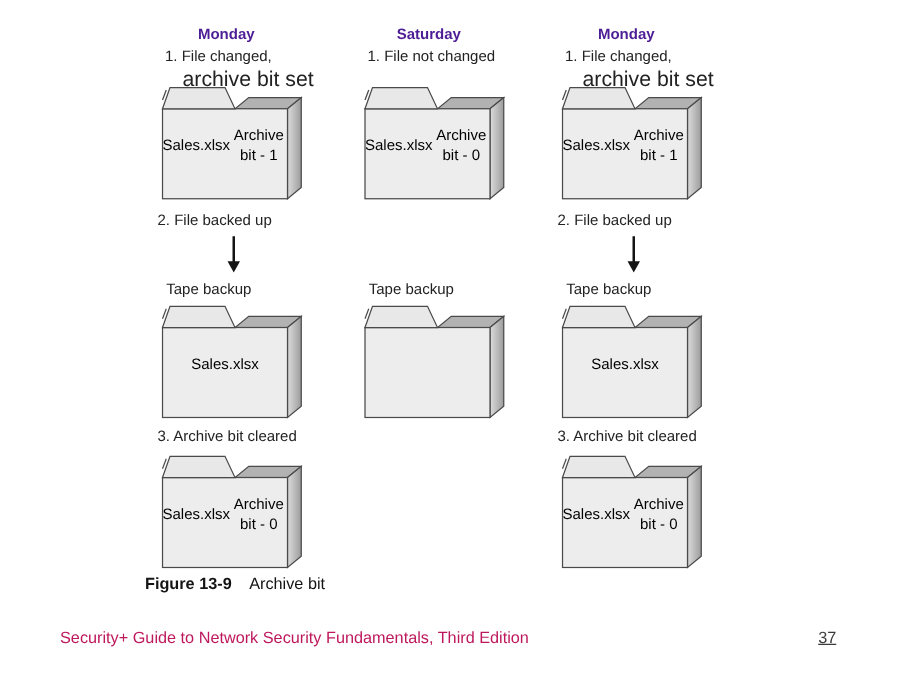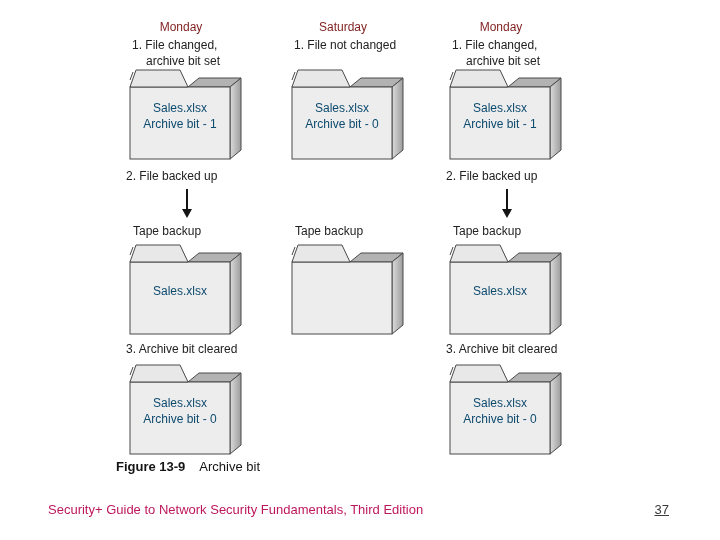--- a/index.html
+++ b/index.html
@@ -2,32 +2,32 @@
 <html><head>
 <meta charset="utf-8">
 <style>
   html,body{margin:0;padding:0;background:#fff;}
   #slide{
     position:relative;width:720px;height:540px;background:#ffffff;
     font-family:"Liberation Sans",sans-serif;color:#222;overflow:hidden;
   }
   .col{position:absolute;top:0;width:132px;height:540px;}
   .day{position:absolute;top:20px;left:6px;width:100px;text-align:center;
-       font-size:12px;font-weight:normal;color:#7f1d1d;}
+       font-size:12px;font-weight:bold;color:#4c1d95;}
   .s1a{position:absolute;top:38px;left:7px;font-size:12px;white-space:nowrap;}
-  .s1b{position:absolute;top:54px;left:21px;font-size:12px;white-space:nowrap;text-align:right;}
+  .s1b{position:absolute;top:54px;left:21px;font-size:17px;white-space:nowrap;text-align:right;}
   .s2 {position:absolute;top:169px;left:1px;font-size:12px;white-space:nowrap;}
   .s3 {position:absolute;top:342px;left:1px;font-size:12px;white-space:nowrap;}
   .tape{position:absolute;top:224px;left:8px;width:100px;
         font-size:12px;white-space:nowrap;}
   .box{position:absolute;left:4px;width:113px;height:91px;}
   .box svg{position:absolute;left:0;top:0;}
   .btxt{position:absolute;left:1px;top:18px;width:100px;height:57px;
-        display:flex;flex-direction:column;align-items:center;justify-content:center;
-        font-size:12px;line-height:16px;color:#0c4a6e;text-align:center;}
+        display:flex;flex-direction:row;align-items:center;justify-content:center;
+        font-size:12px;line-height:16px;color:#000000;text-align:center;}
   .box1{top:69px;} .box2{top:244px;} .box3{top:364px;}
   .arrow{position:absolute;top:189px;left:57px;width:10px;height:29px;}
   .arrow .shaft{position:absolute;left:4px;top:0;width:2px;height:21px;background:#141414;}
   .arrow .head{position:absolute;left:0;top:20px;width:0;height:0;
         border-left:5px solid transparent;border-right:5px solid transparent;
         border-top:9px solid #141414;}
   #caption{position:absolute;left:116px;top:459px;font-size:13px;color:#141414;}
   #caption .fignum{font-weight:bold;}
   #caption .figtitle{margin-left:14px;font-weight:normal;}
   #footer-title{position:absolute;left:48px;top:502px;font-size:13px;color:#be185d;}

